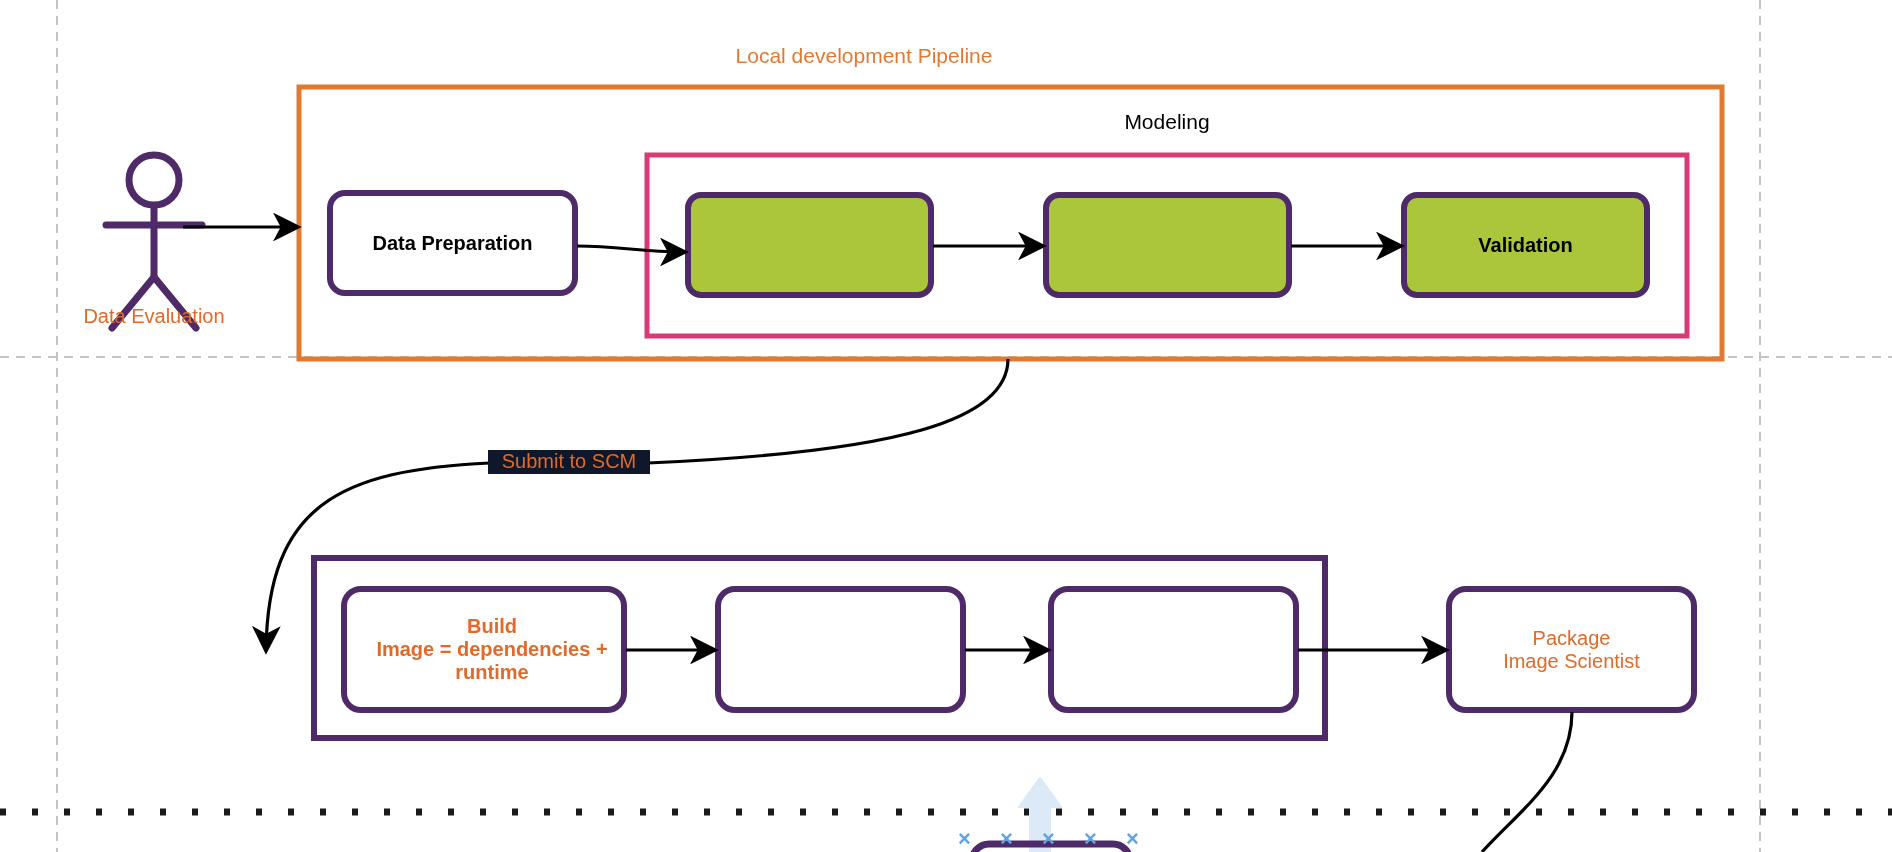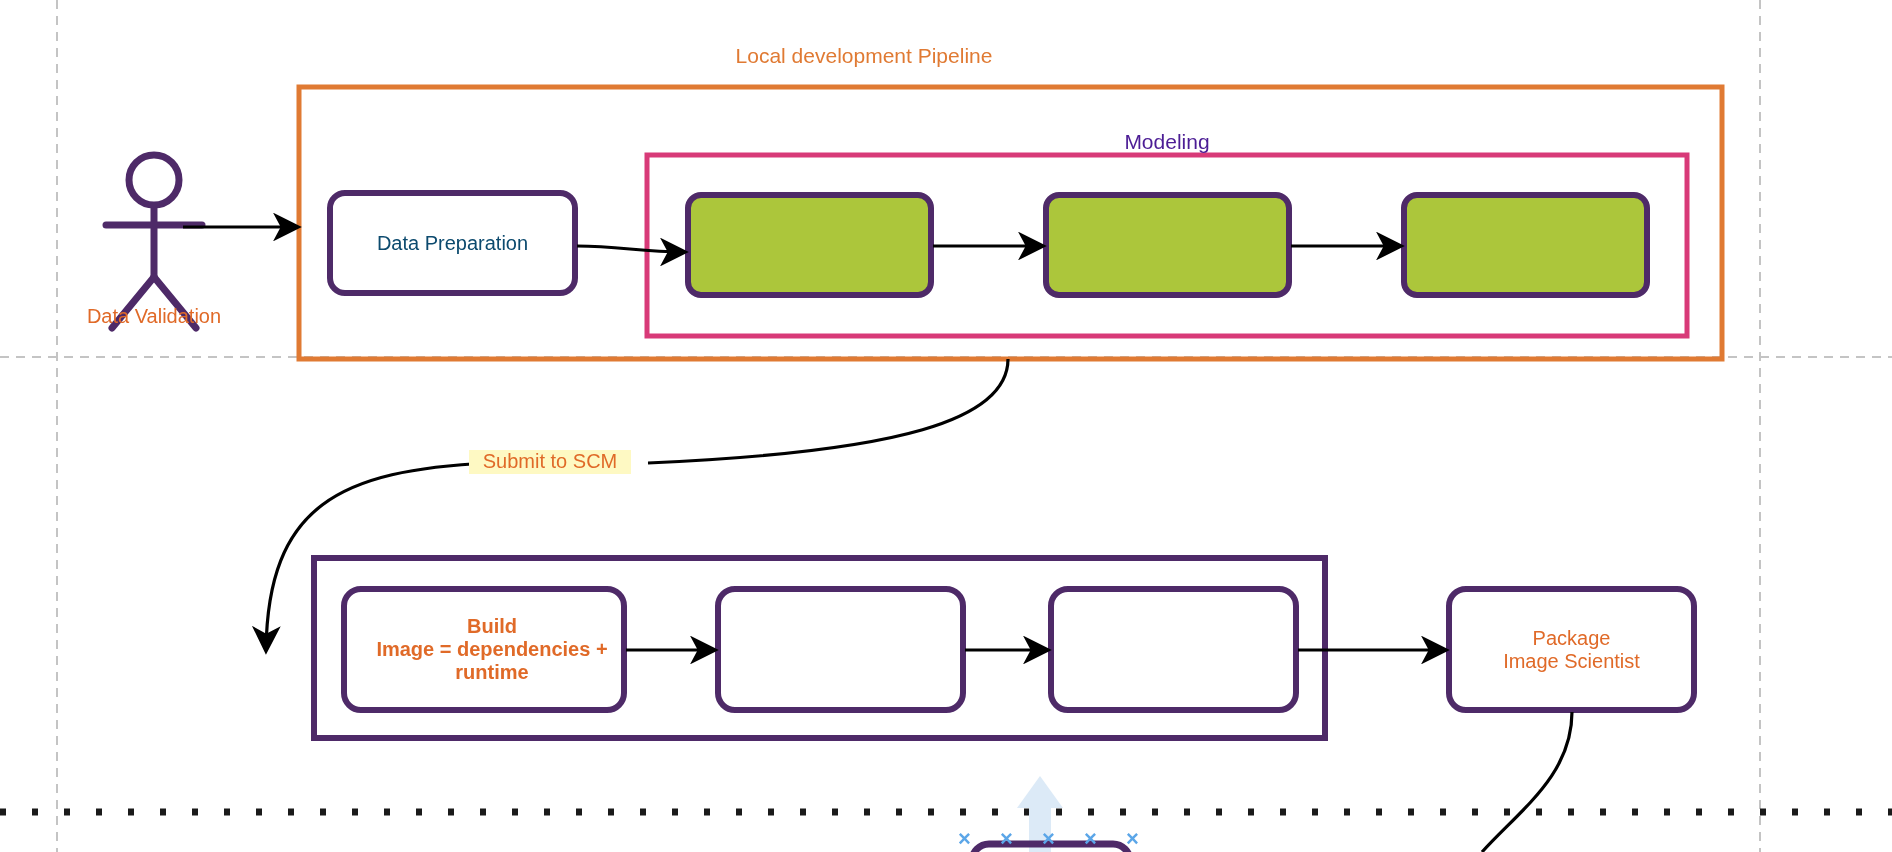--- a/index.html
+++ b/index.html
@@ -7,22 +7,22 @@
     width:1892px;height:852px;overflow:hidden;position:relative;
     font-family:"Liberation Sans","DejaVu Sans",sans-serif;
   }
   #canvas{position:absolute;inset:0;width:1592px;height:852px;}
   .lbl{position:absolute;white-space:pre;line-height:1.18;text-align:center;}
   .node-label{
     position:absolute;display:flex;align-items:center;justify-content:center;
     text-align:center;white-space:pre-line;pointer-events:none;
   }
   .title-orange{color:#E07A33;font-size:21px;}
-  .title-pink{color:#4c1d95;font-size:21px;margin-top:20px;}
-  .txt-pink{color:#0c4a6e;font-size:20px;}
+  .title-pink{color:#000000;font-size:21px;}
+  .txt-pink{color:#000000;font-size:20px;font-weight:bold;}
   .txt-orange{color:#E06A28;font-size:20px;}
   svg{position:absolute;left:0;top:0;overflow:visible;}
 </style>
 </head>
 <body>
 
 <div id="canvas">
 
   <svg width="1892" height="852">
     <defs>
@@ -87,25 +87,26 @@
     </g>
 
     <path d="M972,852 L972,861 A17,17 0 0 1 989,844 L1113,844 A17,17 0 0 1 1130,861 L1130,852" fill="none" stroke="#4E2A68" stroke-width="7"></path>
   </svg>
 
   <div class="lbl title-orange" style="left:0;top:44px;width:1892px;text-align:center;transform:translateX(-82px);">Local development Pipeline</div>
 
   <div class="lbl title-pink" style="left:647px;top:110px;width:1040px;">Modeling</div>
 
 
-  <div class="lbl txt-orange" style="left:49px;top:305px;width:210px;">Data Validation</div>
+  <div class="lbl txt-orange" style="left:49px;top:305px;width:210px;">Data Evaluation</div>
 
-  <div class="lbl txt-orange" style="left:469px;top:450px;width:162px;background:#fef9c3;">Submit to SCM</div>
+  <div class="lbl txt-orange" style="left:488px;top:450px;width:162px;background:#0f172a;">Submit to SCM</div>
 
   <div class="node-label txt-pink" style="left:330px;top:193px;width:245px;height:100px;">Data Preparation</div>
+  <div class="node-label txt-pink" style="left:1404px;top:195px;width:243px;height:100px;">Validation</div>
 
   <div class="node-label txt-orange" style="left:352px;top:589px;width:280px;height:121px;font-weight:bold;">Build
 Image = dependencies +
 runtime</div>
   <div class="node-label txt-orange" style="left:1449px;top:589px;width:245px;height:121px;">Package
 Image Scientist</div>
 
   <div style="position:absolute;left:958px;top:826px;width:190px;height:30px;">
     <span style="position:absolute;left:0px;top:0px;color:#5BA6E8;font-size:22px;font-weight:700;">×</span>
     <span style="position:absolute;left:42px;top:0px;color:#5BA6E8;font-size:22px;font-weight:700;">×</span>

